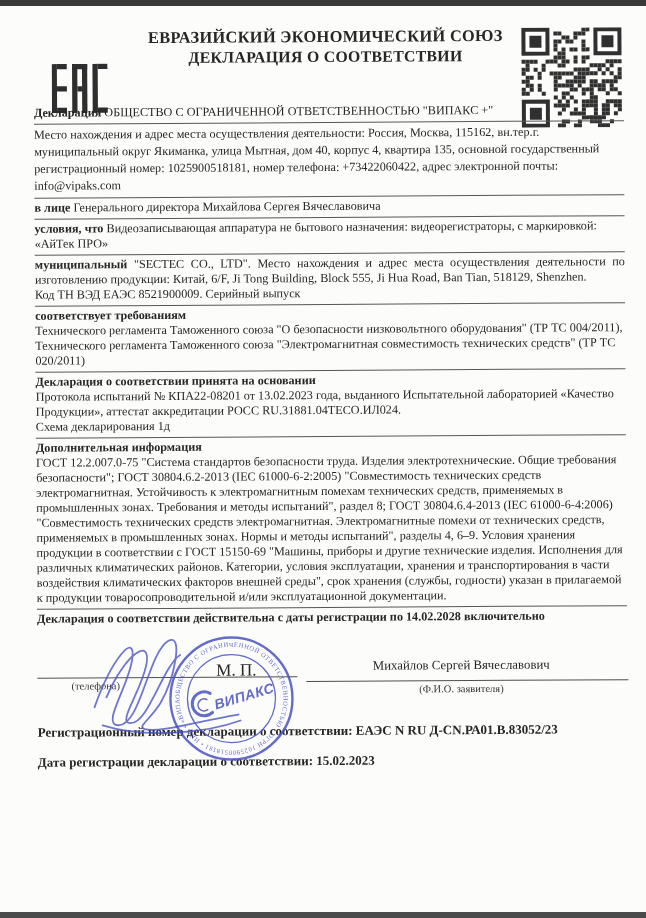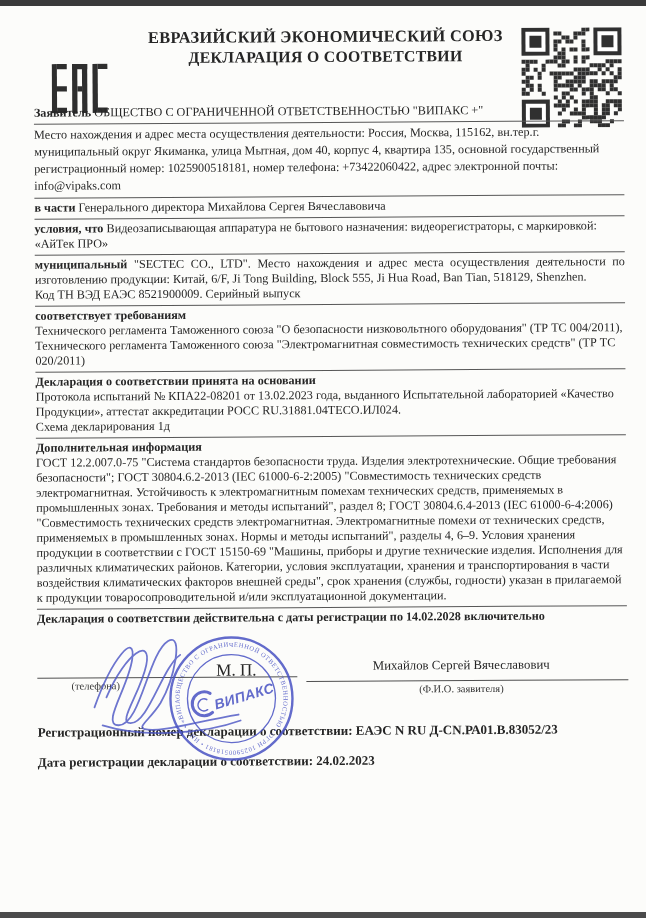--- a/index.html
+++ b/index.html
@@ -274,28 +274,28 @@
         <rect fill="#fff" x="76" y="4" width="20" height="20"></rect>
         <rect x="80" y="8" width="12" height="12"></rect>
         <rect x="0" y="72" width="28" height="28"></rect>
         <rect fill="#fff" x="4" y="76" width="20" height="20"></rect>
         <rect x="8" y="80" width="12" height="12"></rect>
       </g>
     </svg>
 
   <main class="doc-body">
     <div class="row rule">
-      <span class="b">Заявитель</span>
+      <span class="b">Декларация</span>
       <span>ОБЩЕСТВО С ОГРАНИЧЕННОЙ ОТВЕТСТВЕННОСТЬЮ "ВИПАКС +"</span>
     </div>
     <div class="row rule addr">
       <span>Место нахождения и адрес места осуществления деятельности: Россия, Москва, 115162, вн.тер.г. муниципальный округ Якиманка, улица Мытная, дом 40, корпус 4, квартира 135, основной государственный регистрационный номер: 1025900518181, номер телефона: +73422060422, адрес электронной почты: info@vipaks.com</span>
     </div>
     <div class="row rule">
-      <span class="b">в части</span>
+      <span class="b">в лице</span>
       <span>Генерального директора Михайлова Сергея Вячеславовича</span>
     </div>
     <div class="row rule">
       <span class="b">условия, что</span>
       <span>Видеозаписывающая аппаратура не бытового назначения: видеорегистраторы, с маркировкой: «АйТек ПРО»</span>
     </div>
     <div class="row rule">
       <div class="just">
         <span class="b">муниципальный</span>
         <span>"SECTEC CO., LTD". Место нахождения и адрес места осуществления деятельности по изготовлению продукции: Китай, 6/F, Ji Tong Building, Block 555, Ji Hua Road, Ban Tian, 518129, Shenzhen.</span>
@@ -350,18 +350,18 @@
       <path d="M16,98 C60,112 120,106 154,94"></path>
     </g>
   </svg>
 
   <div class="reg-row n1">
     <span>Регистрационный номер декларации о соответствии:</span>
     <span>ЕАЭС N RU Д-CN.РА01.В.83052/23</span>
   </div>
   <div class="reg-row n2">
     <span>Дата регистрации декларации о соответствии:</span>
-    <span>24.02.2023</span>
+    <span>15.02.2023</span>
   </div>
 
 </div>
 
 <div class="bar bottom"></div>
 
 </body></html>

